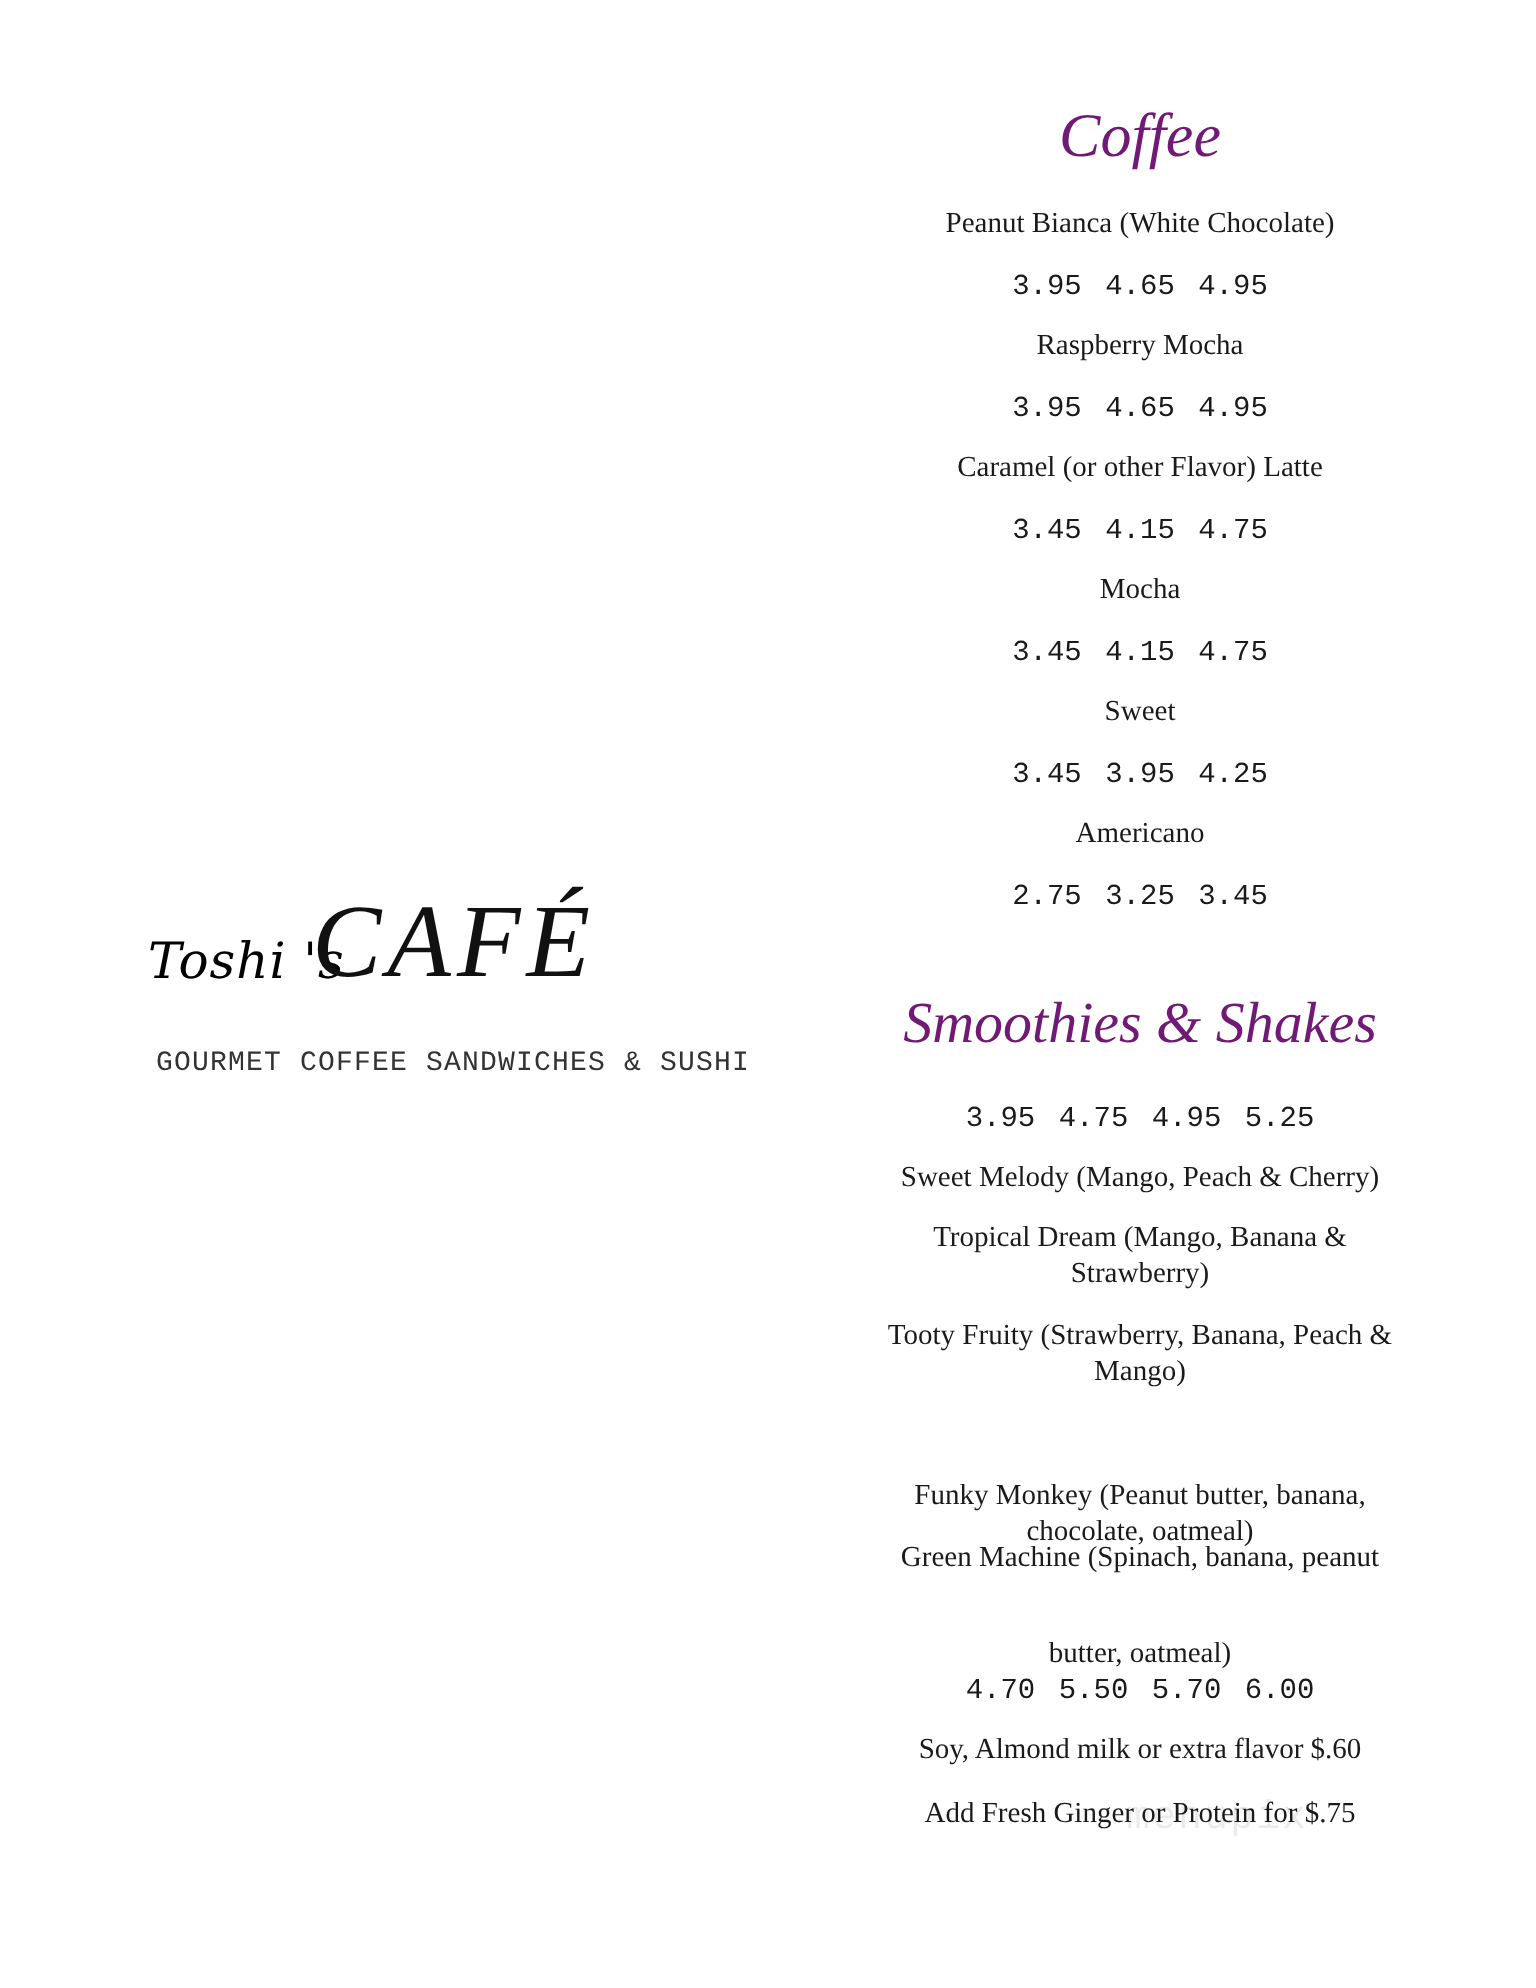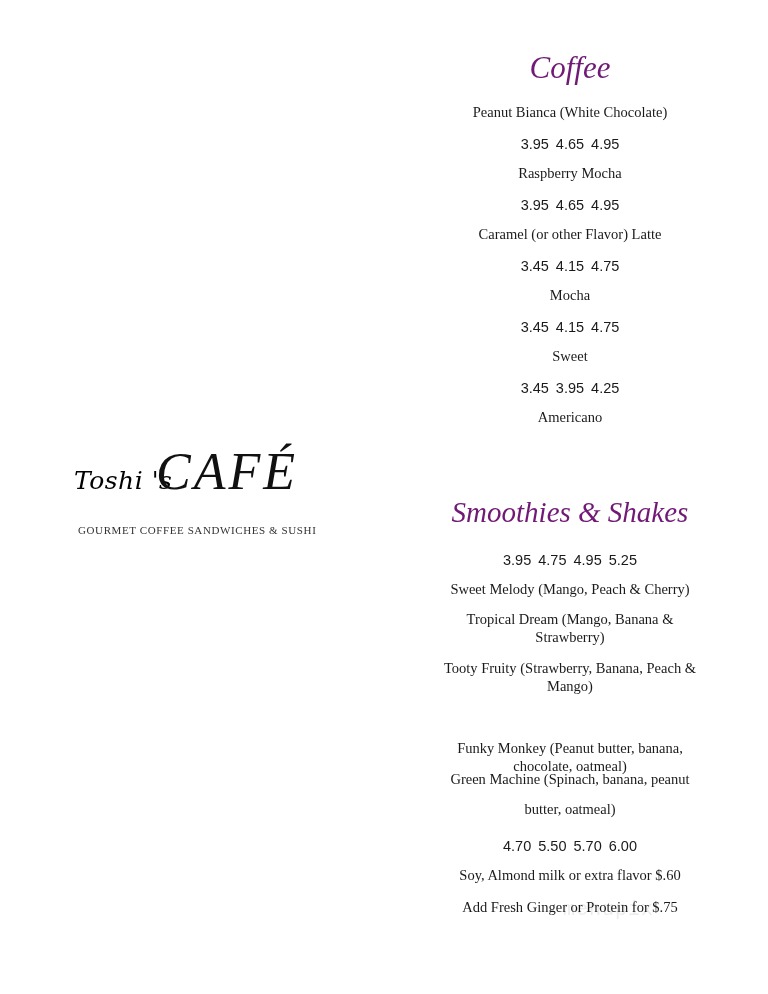--- a/index.html
+++ b/index.html
@@ -3,27 +3,27 @@
   <meta charset="utf-8">
   <style>
     html, body { margin: 0; padding: 0; background: #ffffff; }
     body { width: 768px; height: 994px; position: relative; overflow: hidden; color: #1a1a1a; font-family: "DejaVu Serif", serif; }
     .page { position: absolute; left: 0; top: 0; width: 768px; height: 994px; background: #fff; }
 
     .brand { position: absolute; left: 72px; top: 440px; width: 240px; }
     .brand-title { position: relative; height: 70px; }
     .brand-toshi { position: absolute; left: 2px; top: 26px; font-family: "DejaVu Serif", serif; font-style: italic; font-size: 25px; color: #000000; letter-spacing: 0.5px; }
     .brand-cafe { position: absolute; left: 84px; top: 2px; font-family: "Liberation Serif", serif; font-style: italic; font-size: 52px; color: #111; letter-spacing: 3px; text-align: right; }
-    .brand-tagline { position: absolute; left: 6px; top: 84px; font-family: Liberation Serif, serif; font-size: 11px; color: #333; letter-spacing: 0.6px; white-space: nowrap; }
+    .brand-tagline { position: absolute; left: 6px; top: 84px; font-family: Liberation Mono, monospace; font-size: 14px; color: #333; letter-spacing: 0.6px; white-space: nowrap; }
     .section-title { font-family: Liberation Serif, serif; font-style: italic; color: #701a75; }
     .coffee-title { position: absolute; left: 425px; top: 50px; width: 290px; text-align: center; font-size: 31px; }
     .smoothie-title { position: absolute; left: 425px; top: 496px; width: 290px; text-align: center; font-size: 29px; }
 
     .line { position: absolute; left: 425px; width: 290px; text-align: center; font-family: "Liberation Serif", serif; font-size: 14.5px; line-height: 18px; color: #1a1a1a; }
-    .price { font-family: Liberation Sans, sans-serif; font-size: 14.5px; word-spacing: 3px; }
+    .price { font-family: Liberation Mono, monospace; font-size: 14.5px; word-spacing: 3px; }
 
     .watermark { position: absolute; left: 563px; top: 898px; font-family: Liberation Mono, monospace; font-size: 20px; color: rgba(0,0,0,0.08); letter-spacing: 1px; }
   </style>
 </head>
 <body>
 
 <div class="page">
 
   <div class="brand">
     <div class="brand-title">
@@ -44,38 +44,39 @@
   <div class="line" style="top:225px">Caramel (or other Flavor) Latte</div>
   <div class="line price" style="top:257px">3.45  4.15  4.75</div>
 
   <div class="line" style="top:286px">Mocha</div>
   <div class="line price" style="top:318px">3.45  4.15  4.75</div>
 
   <div class="line" style="top:347px">Sweet</div>
   <div class="line price" style="top:379px">3.45  3.95  4.25</div>
 
   <div class="line" style="top:408px">Americano</div>
+  <div class="line price" style="top:440px">2.75  3.25  3.45</div>
 
   <div class="section-title smoothie-title">Smoothies &amp; Shakes</div>
 
   <div class="line price" style="top:551px">3.95  4.75  4.95  5.25</div>
 
   <div class="line" style="top:580px">Sweet Melody (Mango, Peach &amp; Cherry)</div>
 
   <div class="line" style="top:610px">Tropical Dream (Mango, Banana &amp;</div>
   <div class="line" style="top:628px">Strawberry)</div>
 
   <div class="line" style="top:659px">Tooty Fruity (Strawberry, Banana, Peach &amp;</div>
   <div class="line" style="top:677px">Mango)</div>
 
   <div class="line" style="top:739px">Funky Monkey (Peanut butter, banana,</div>
   <div class="line" style="top:757px">chocolate, oatmeal)</div>
 
   <div class="line" style="top:770px">Green Machine (Spinach, banana, peanut</div>
-  <div class="line" style="top:800px">butter, oatmeal)</div>
+  <div class="line" style="top:818px">butter, oatmeal)</div>
 
   <div class="line price" style="top:837px">4.70  5.50  5.70  6.00</div>
 
   <div class="line" style="top:866px">Soy, Almond milk or extra flavor  $.60</div>
   <div class="line" style="top:898px">Add Fresh Ginger or Protein for $.75</div>
 
   <div class="watermark">menupix</div>
 </div>
 
 </body></html>

